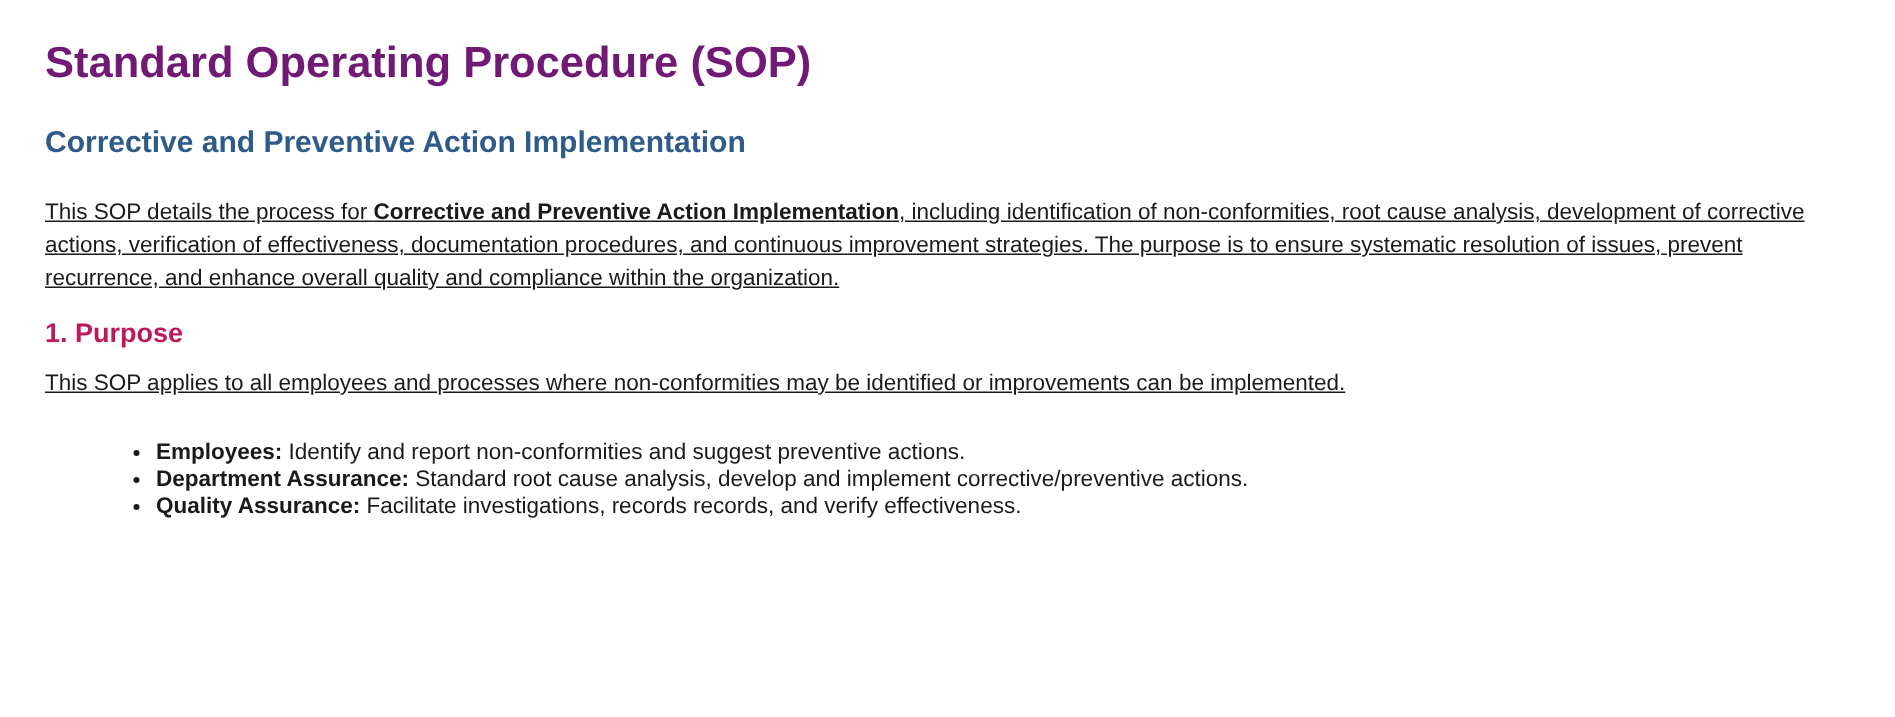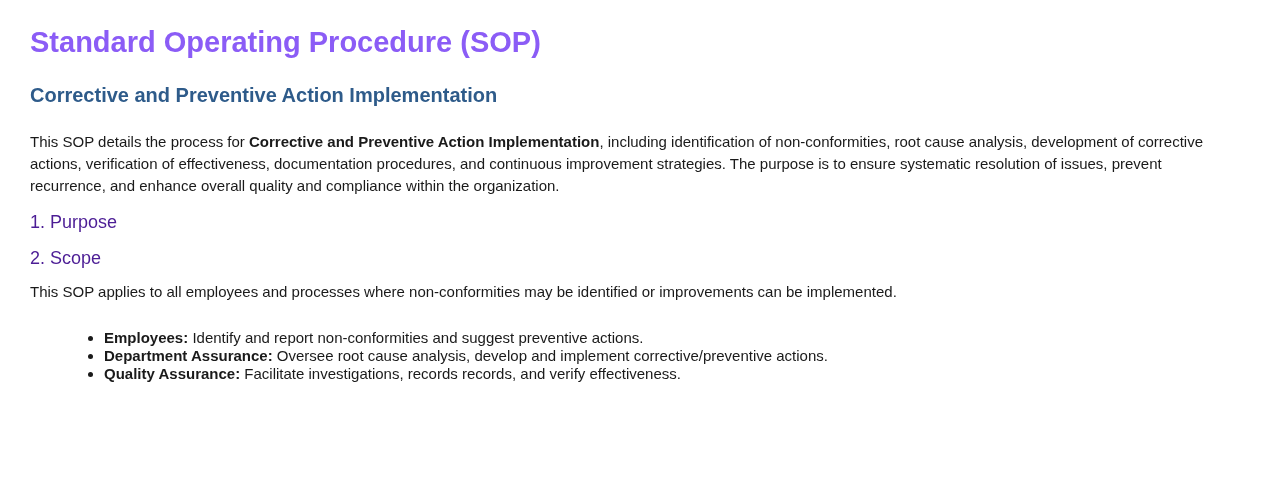--- a/index.html
+++ b/index.html
@@ -15,40 +15,41 @@
     color: #1A1A1A;
   }
   .doc {
     padding: 26px 30px 0 30px;
     font-size: 15px;
   }
   h1 {
     font-size: 29px;
     line-height: 33px;
     font-weight: bold;
-    color: #8b5cf6;
+    color: #701a75;
     margin: 0 0 25px 0;
   }
   h2 {
     font-size: 20px;
     line-height: 23px;
     font-weight: bold;
     color: #2E5B8A;
     margin: 0 0 24px 0;
   }
   h3 {
     font-size: 18px;
     line-height: 21px;
-    font-weight: normal;
-    color: #4c1d95;
+    font-weight: bold;
+    color: #be185d;
     margin: 15px 0 12px 0;
   }
   p {
     margin: 0 0 15px 0;
     line-height: 22px;
+    text-decoration: underline;
   }
   ul {
     margin: 26px 0 0 0;
     padding: 0 0 0 60px;
   }
   li {
     line-height: 17px;
     margin: 0 0 1px 14px;
   }
   b { font-weight: bold; }
@@ -60,33 +61,32 @@
 
   <h1>Standard Operating Procedure (SOP)</h1>
 
   <h2>Corrective and Preventive Action Implementation</h2>
 
   <p><span>This SOP details the process for </span><b>Corrective and Preventive Action Implementation</b><span>, including identification of non-conformities, root cause analysis, development of corrective actions, verification of effectiveness, documentation procedures, and continuous improvement strategies. The purpose is to ensure systematic resolution of issues, prevent recurrence, and enhance overall quality and compliance within the organization.</span></p>
 
   <h3>1. Purpose</h3>
 
 
-  <h3>2. Scope</h3>
 
   <p>This SOP applies to all employees and processes where non-conformities may be identified or improvements can be implemented.</p>
 
 
   <ul>
     <li>
       <b>Employees:</b>
       <span>Identify and report non-conformities and suggest preventive actions.</span>
     </li>
     <li>
       <b>Department Assurance:</b>
-      <span>Oversee root cause analysis, develop and implement corrective/preventive actions.</span>
+      <span>Standard root cause analysis, develop and implement corrective/preventive actions.</span>
     </li>
     <li>
       <b>Quality Assurance:</b>
       <span>Facilitate investigations, records records, and verify effectiveness.</span>
     </li>
   </ul>
 
 </div>
 
 </body></html>

